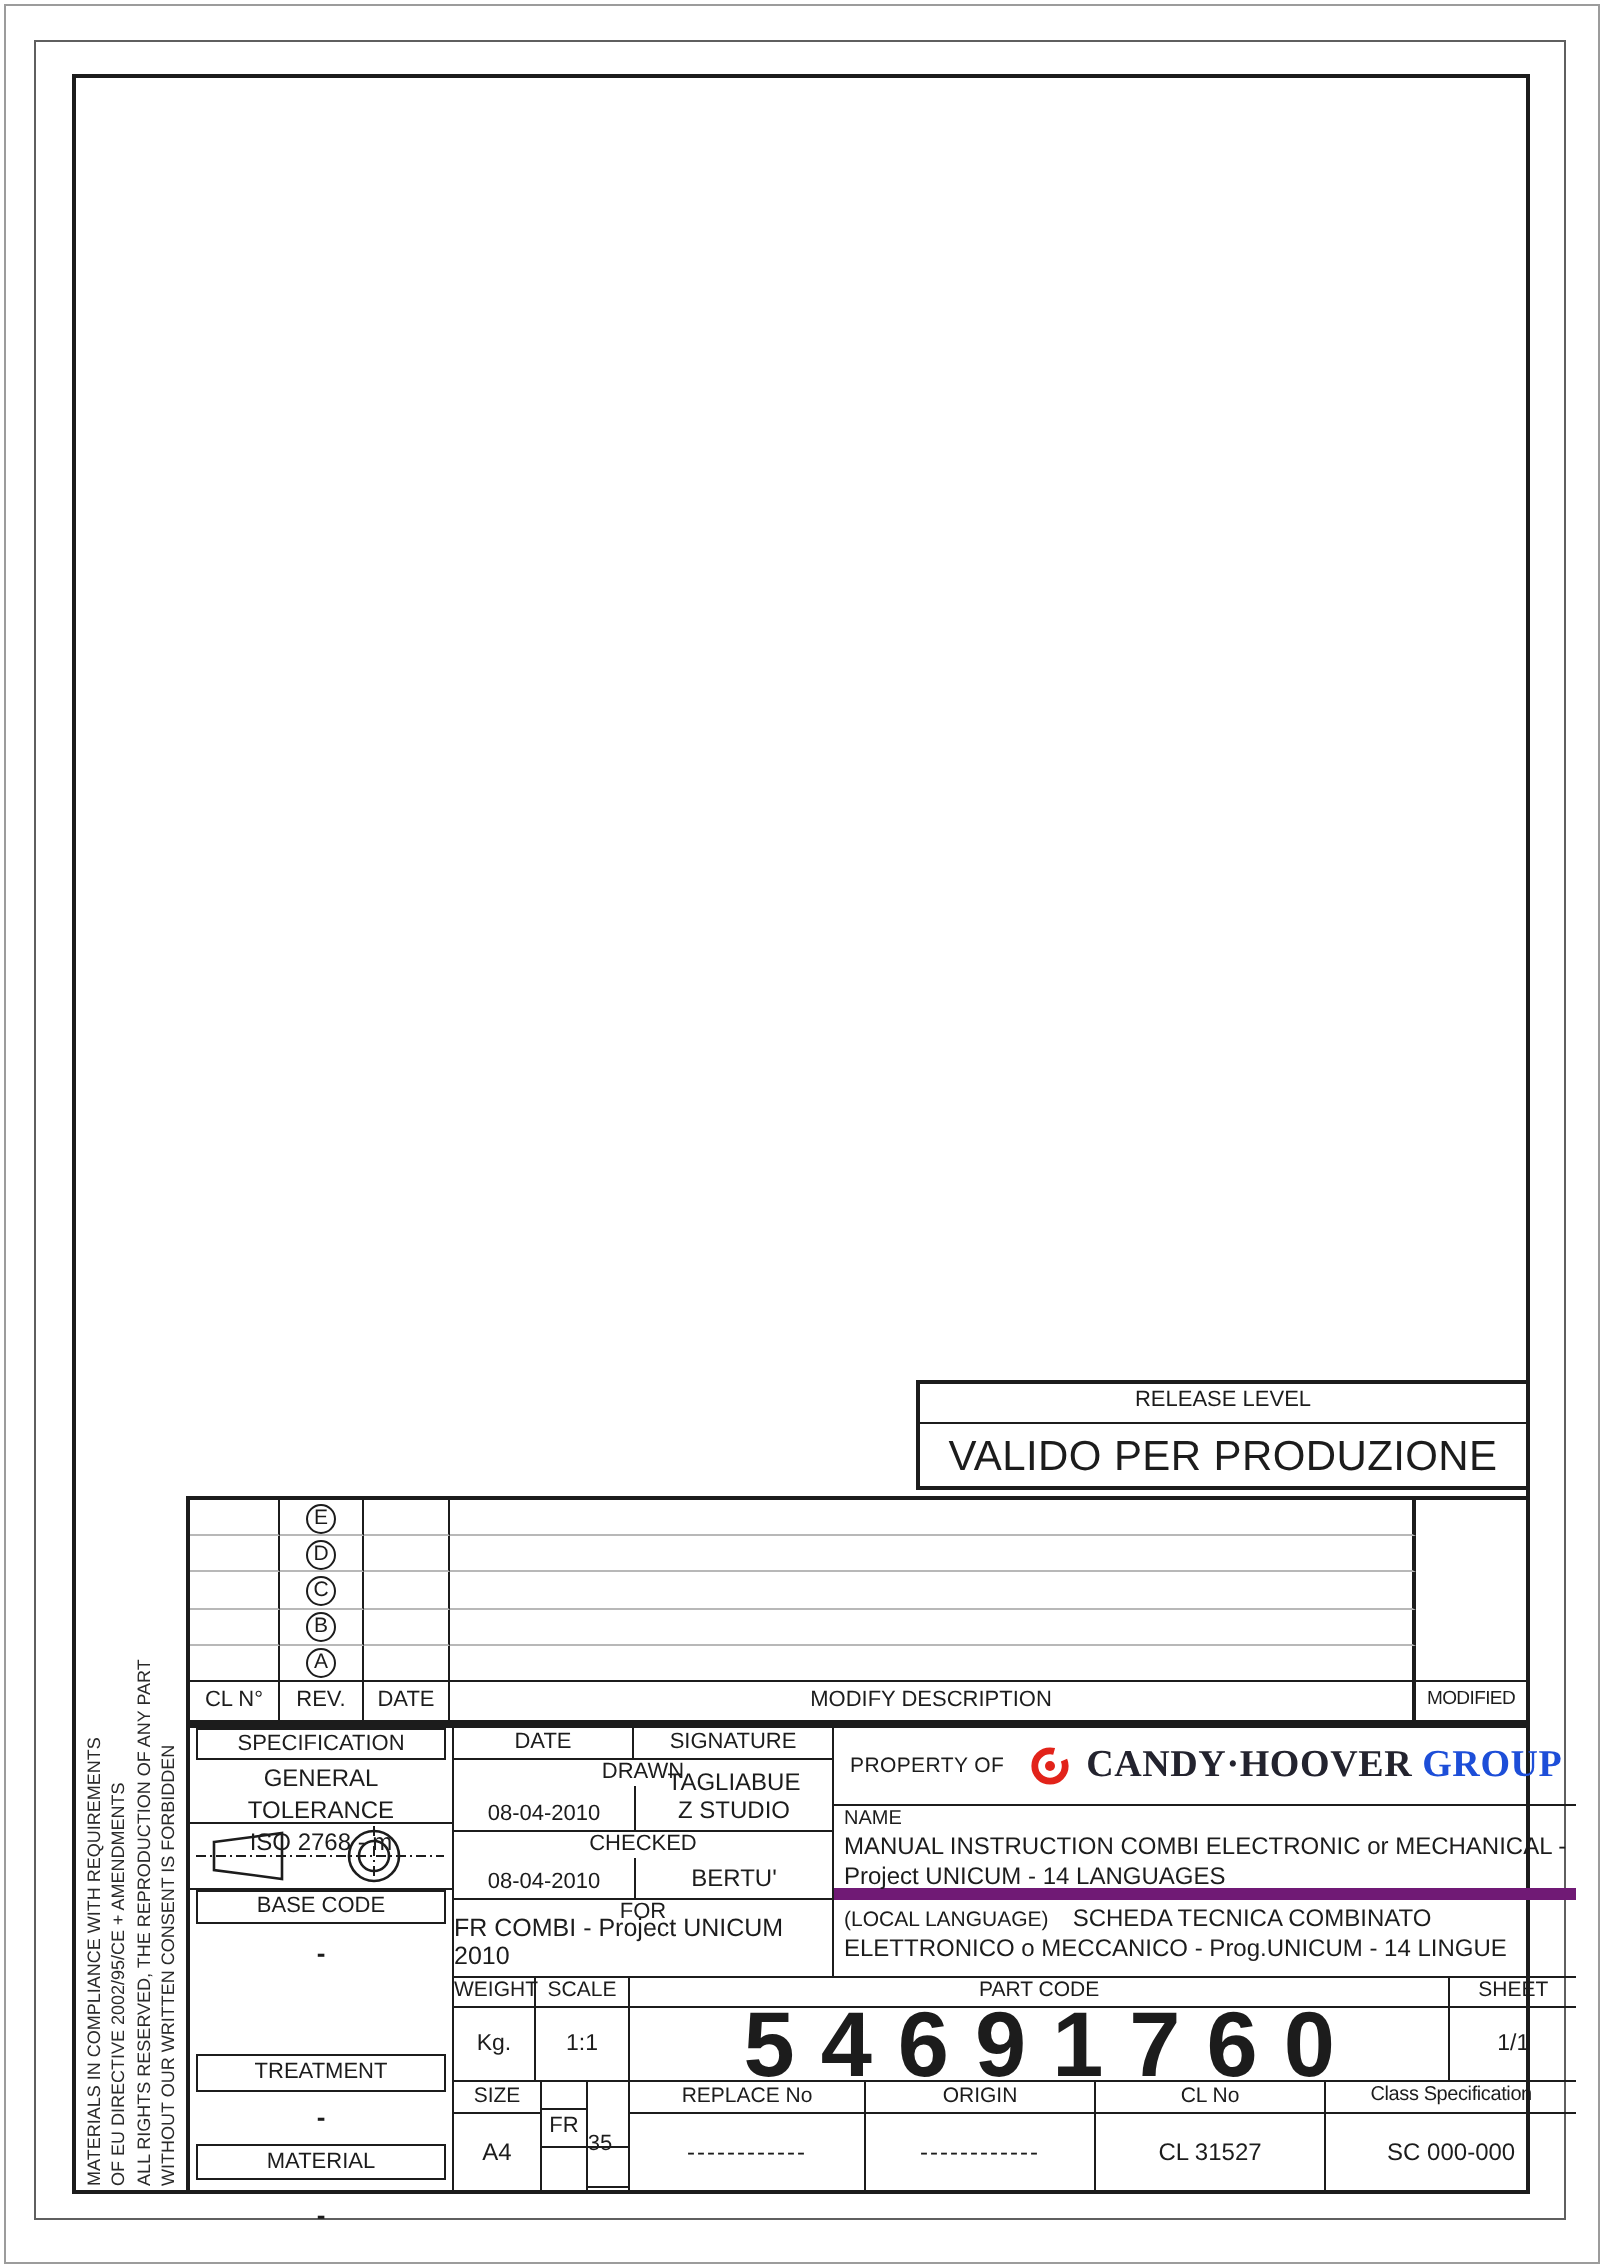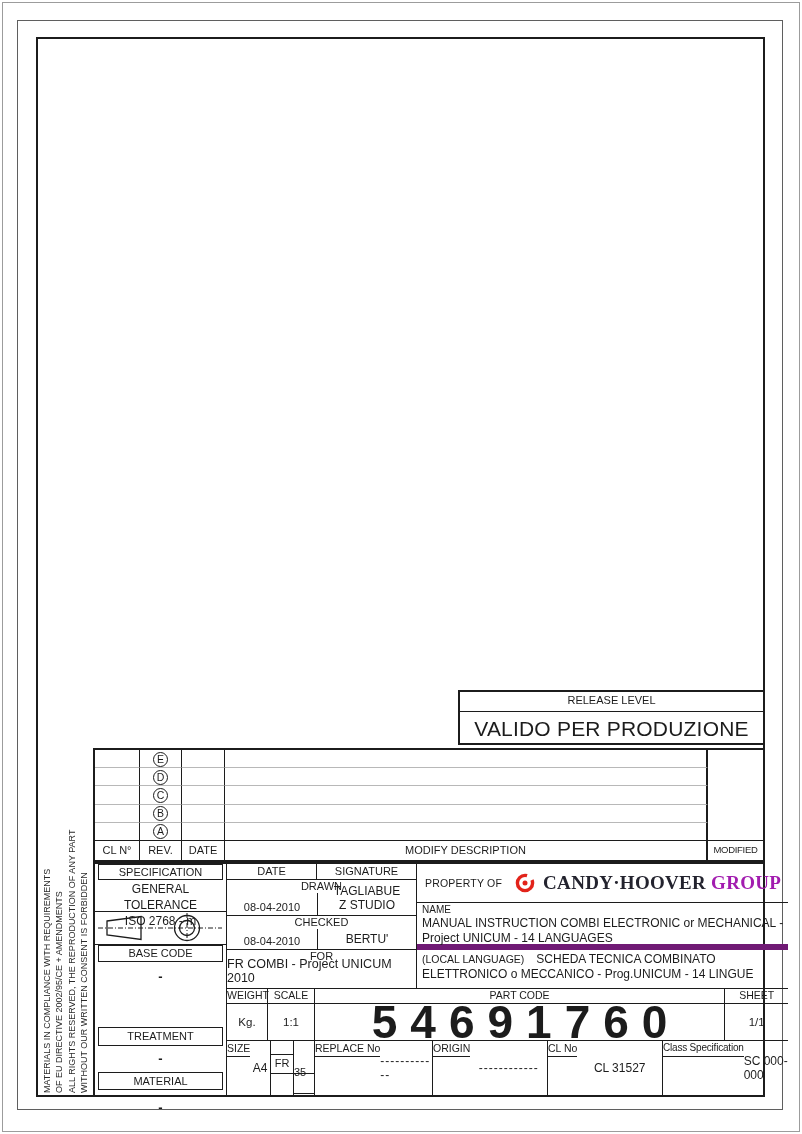--- a/index.html
+++ b/index.html
@@ -77,41 +77,41 @@
   .m-date { position:absolute; left:0; bottom:2px; width:90px; text-align:center; font-size:11px; }
   .m-sig2 { position:absolute; left:91px; right:0; top:4px; text-align:center; font-size:12px; line-height:14px; }
   .m-sig1 { position:absolute; left:91px; right:0; bottom:3px; text-align:center; font-size:12px; }
   .m-for  { position:absolute; left:0; right:0; bottom:3px; font-size:12.5px; }
 
   
   .prop { height:39px; border-bottom:1px solid #1c1c1c; display:flex; align-items:center; padding-left:8px; }
   .prop-label { font-size:10.5px; letter-spacing:0.2px; margin-right:12px; }
   .logo-icon { margin-right:7px; display:block; }
   .brand { font-family:"Liberation Serif", serif; font-size:19px; font-weight:bold; color:#23232e; letter-spacing:0.3px; white-space:nowrap; }
-  .brand-gray { color:#a21caf; margin-left:5px; }
+  .brand-gray { color:#1d4ed8; margin-left:5px; }
   .namebox { height:47px; border-bottom:6px solid #701a75; padding:1px 5px 0 5px; }
   .small-label { font-size:10px; line-height:12px; }
   .name-line { font-size:12px; line-height:15px; white-space:nowrap; }
   .localbox { flex:1; padding:2px 5px 0 5px; }
   .local-top { display:flex; align-items:baseline; }
   .local-top .small-label { font-size:10.5px; }
   .local-top .name-line { margin-left:12px; }
 
   
   .wsps { height:52px; border-top:1px solid #1c1c1c; display:flex; }
   .wcell { border-right:1px solid #1c1c1c; display:flex; flex-direction:column; }
   .wcell.last { border-right:none; }
   .w-weight { width:41px; } .w-scale { width:47px; } .w-part { flex:1; } .w-sheet { width:63px; }
   .whdr { height:15px; border-bottom:1px solid #1c1c1c; text-align:center; font-size:10.5px; line-height:13px; }
   .wval { flex:1; display:flex; align-items:center; justify-content:center; font-size:11.5px; }
   .partcode { font-size:46px; font-weight:bold; letter-spacing:13px; margin-right:-13px; line-height:36px; white-space:nowrap; }
 
   
   .brow { flex:1; border-top:1px solid #1c1c1c; display:flex; }
-  .bcell { border-right:1px solid #1c1c1c; display:flex; flex-direction:row; }
+  .bcell { border-right:1px solid #1c1c1c; display:flex; flex-direction:column; }
   .bcell.last { border-right:none; flex:1; }
   .b-size { width:44px; } .b-fr { width:44px; } .b-replace { width:118px; } .b-origin { width:115px; } .b-cl { width:115px; }
   .bhdr { height:16px; border-bottom:1px solid #1c1c1c; text-align:center; font-size:10.5px; line-height:14px; }
   .bhdr.tight { font-size:10px; letter-spacing:-0.2px; }
   .bval { flex:1; display:flex; align-items:center; justify-content:center; font-size:12px; }
   .bval.dashes { letter-spacing:1px; }
   .b-fr { position:relative; }
   .fr-vline { position:absolute; left:22px; top:0; bottom:0; width:1px; background:#1c1c1c; }
   .fr-hline { position:absolute; left:0; right:0; top:32px; height:1px; background:#1c1c1c; }
   .fr-seg-top { position:absolute; left:0; width:22px; top:13px; height:1px; background:#1c1c1c; }

